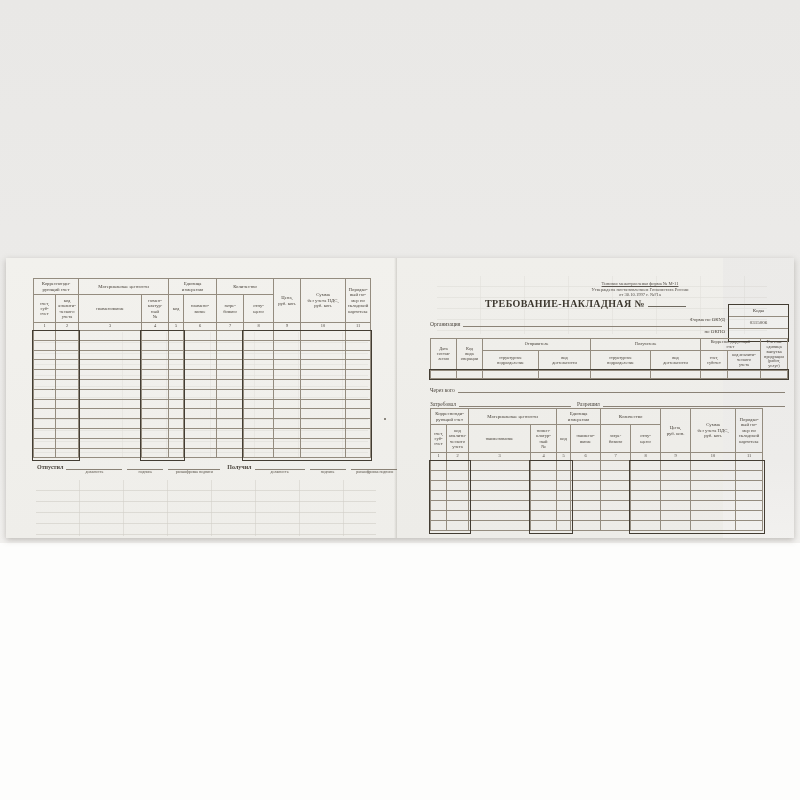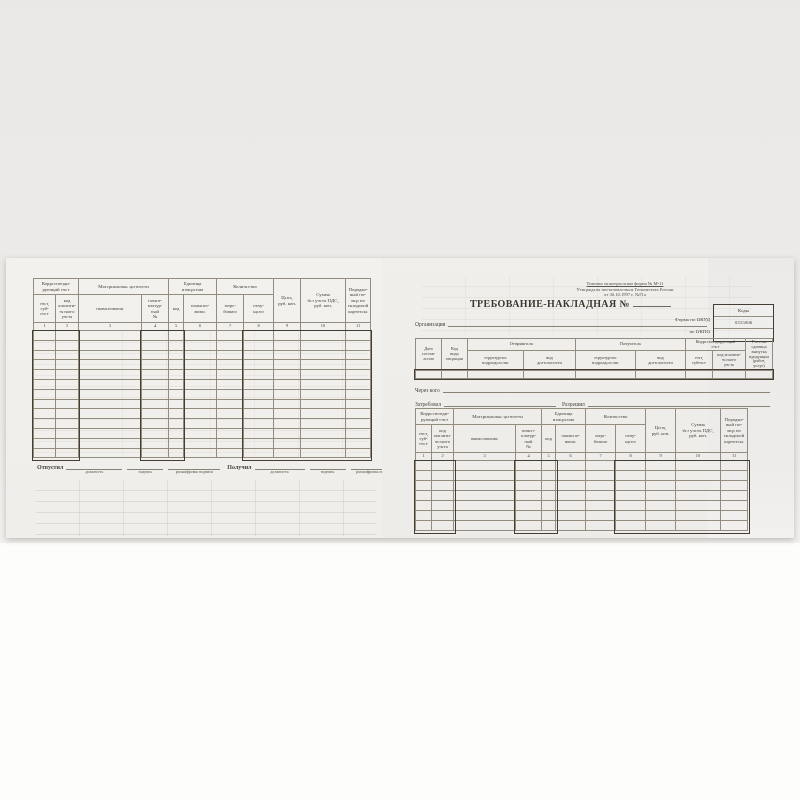--- a/index.html
+++ b/index.html
@@ -4,21 +4,21 @@
 <style>
   html,body{margin:0;padding:0;}
   body{width:800px;height:800px;background:#fdfdfc;position:relative;overflow:hidden;
        font-family:"Liberation Serif","DejaVu Serif",serif;color:#4a443c;}
   .backdrop{position:absolute;left:0;top:0;width:800px;height:543px;
        background:linear-gradient(#e9e8e6 0%,#edecea 85%,#f2f1ef 100%);}
   .spread{position:absolute;left:6px;top:258px;width:788px;height:280px;
        box-shadow:0 2px 6px rgba(95,90,80,.35);}
   .page{position:absolute;top:0;height:280px;}
   .page-left{left:0;width:391px;background:linear-gradient(#f2f1ed,#efeeea);}
-  .page-right{left:376px;width:326px;background:linear-gradient(#f0efeb,#edece8);}
+  .page-right{left:391px;width:326px;background:linear-gradient(#f0efeb,#edece8);}
   .fold{position:absolute;left:388px;top:0;width:7px;height:280px;
        background:linear-gradient(to right,rgba(110,105,95,0) 0%,rgba(110,105,95,.22) 40%,rgba(255,255,255,.65) 60%,rgba(110,105,95,.12) 100%);}
   table{border-collapse:collapse;table-layout:fixed;width:100%;}
   th,td{border:1px solid #948c7f;padding:0;font-weight:normal;text-align:center;
        vertical-align:middle;white-space:pre-line;overflow:hidden;color:#4a443c;}
   .tblwrap{position:absolute;}
   .mt{font-size:4.6px;line-height:1.12;}
   .mt tr.g{height:16px;}
   .mt tr.g th{font-size:4.8px;}
   .mt tr.s{height:28px;}

